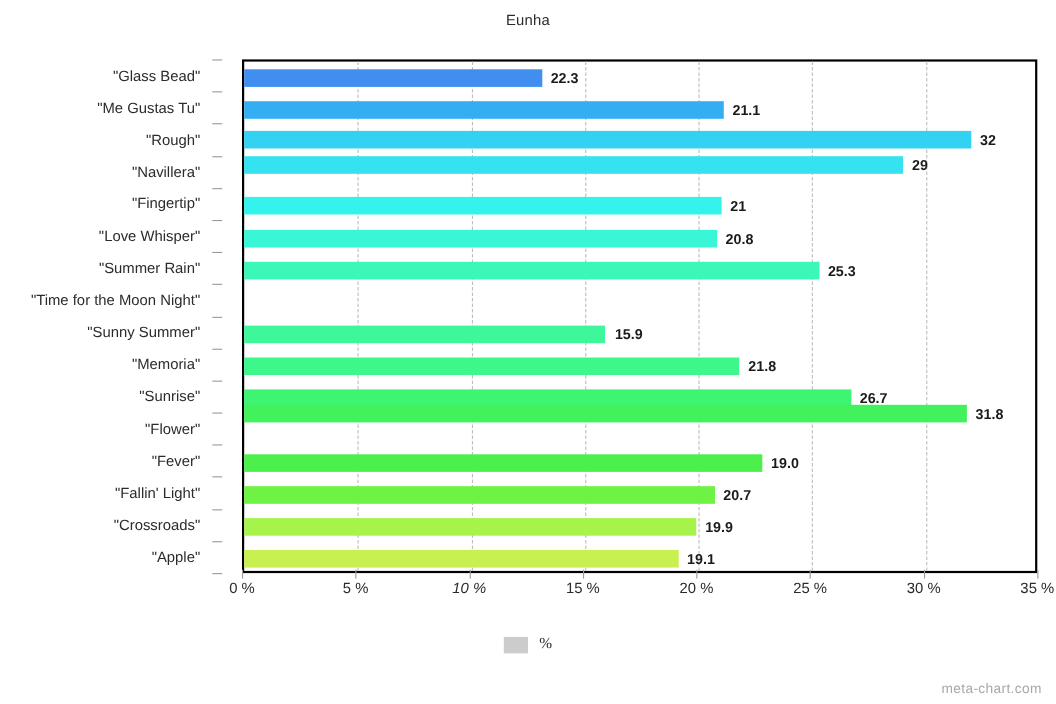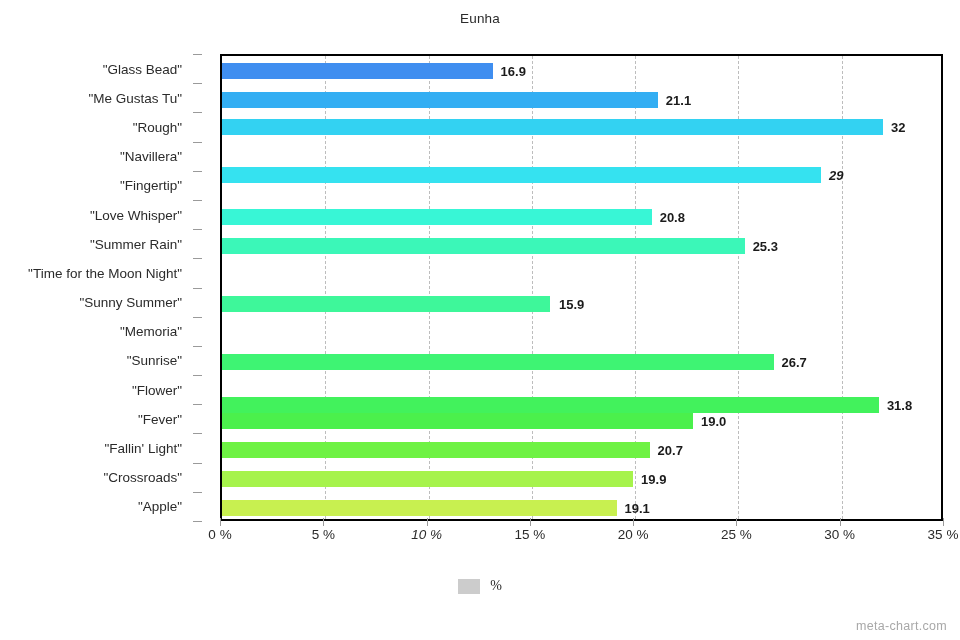--- a/index.html
+++ b/index.html
@@ -208,51 +208,59 @@
       <div class="gridline" style="left: 103.286px;"></div>
       <div class="gridline" style="left: 206.571px;"></div>
       <div class="gridline" style="left: 309.857px;"></div>
       <div class="gridline" style="left: 413.143px;"></div>
       <div class="gridline" style="left: 516.429px;"></div>
       <div class="gridline" style="left: 619.714px;"></div>
     </div>
   <div id="rows-layer">
       <div class="bar-row" style="top: 6.59375px; width: 723px;">
         <div class="bar" style="width: 270.609px; background: rgb(63, 142, 240);"></div>
-        <div class="bar-value" style="left: 278.609px;">16.9</div>
+        <div class="bar-value" style="left: 278.609px;">22.3</div>
       </div>
       <div class="bar-row" style="top: 35.7812px; width: 723px; text-align: right;">
         <div class="bar" style="width: 435.866px; background: rgb(51, 174, 243);"></div>
         <div class="bar-value" style="left: 443.866px;">21.1</div>
       </div>
       <div class="bar-row" style="top: 51px; width: 723px; margin-top: 12px;">
         <div class="bar" style="width: 661.029px; background: rgb(51, 210, 242);"></div>
         <div class="bar-value" style="left: 669.029px;">32</div>
       </div>
-      <div class="bar-row" style="top: 111px; width: 723px; font-style: italic;">
+      <div class="bar-row" style="top: 86px; width: 723px;">
         <div class="bar" style="width: 599.057px; background: rgb(53, 226, 240);"></div>
         <div class="bar-value" style="left: 607.057px;">29</div>
+      </div>
+      <div class="bar-row" style="top: 123.344px; width: 723px;">
+        <div class="bar" style="width: 433.8px; background: rgb(52, 242, 236);"></div>
+        <div class="bar-value" style="left: 441.8px;">21</div>
       </div>
       <div class="bar-row" style="top: 152.531px; width: 723px;">
         <div class="bar" style="width: 429.669px; background: rgb(56, 246, 214);"></div>
         <div class="bar-value" style="left: 437.669px;">20.8</div>
       </div>
       <div class="bar-row" style="top: 181.719px; width: 723px;">
         <div class="bar" style="width: 522.626px; background: rgb(59, 247, 184);"></div>
         <div class="bar-value" style="left: 530.626px;">25.3</div>
       </div>
       <div class="bar-row" style="top: 240.094px; width: 723px;">
         <div class="bar" style="width: 328.449px; background: rgb(62, 247, 154);"></div>
         <div class="bar-value" style="left: 337px;">15.9</div>
       </div>
+      <div class="bar-row" style="top: 269.281px; width: 723px;">
+        <div class="bar" style="width: 450.326px; background: rgb(62, 247, 139);"></div>
+        <div class="bar-value" style="left: 458.326px;">21.8</div>
+      </div>
       <div class="bar-row" style="top: 298.469px; width: 723px;">
         <div class="bar" style="width: 551.546px; background: rgb(62, 244, 115);"></div>
         <div class="bar-value" style="left: 559.546px;">26.7</div>
       </div>
-      <div class="bar-row" style="top: 341px; width: 723px;">
+      <div class="bar-row" style="top: 312px; width: 723px;">
         <div class="bar" style="width: 656.897px; background: rgb(66, 242, 92);"></div>
         <div class="bar-value" style="left: 664.897px;">31.8</div>
       </div>
       <div class="bar-row" style="top: 356.844px; width: 723px;">
         <div class="bar" style="width: 470.983px; background: rgb(75, 240, 76);"></div>
         <div class="bar-value" style="left: 478.983px;">19.0</div>
       </div>
       <div class="bar-row" style="top: 386.031px; width: 723px;">
         <div class="bar" style="width: 427.603px; background: rgb(110, 242, 68);"></div>
         <div class="bar-value" style="left: 435.603px;">20.7</div>

